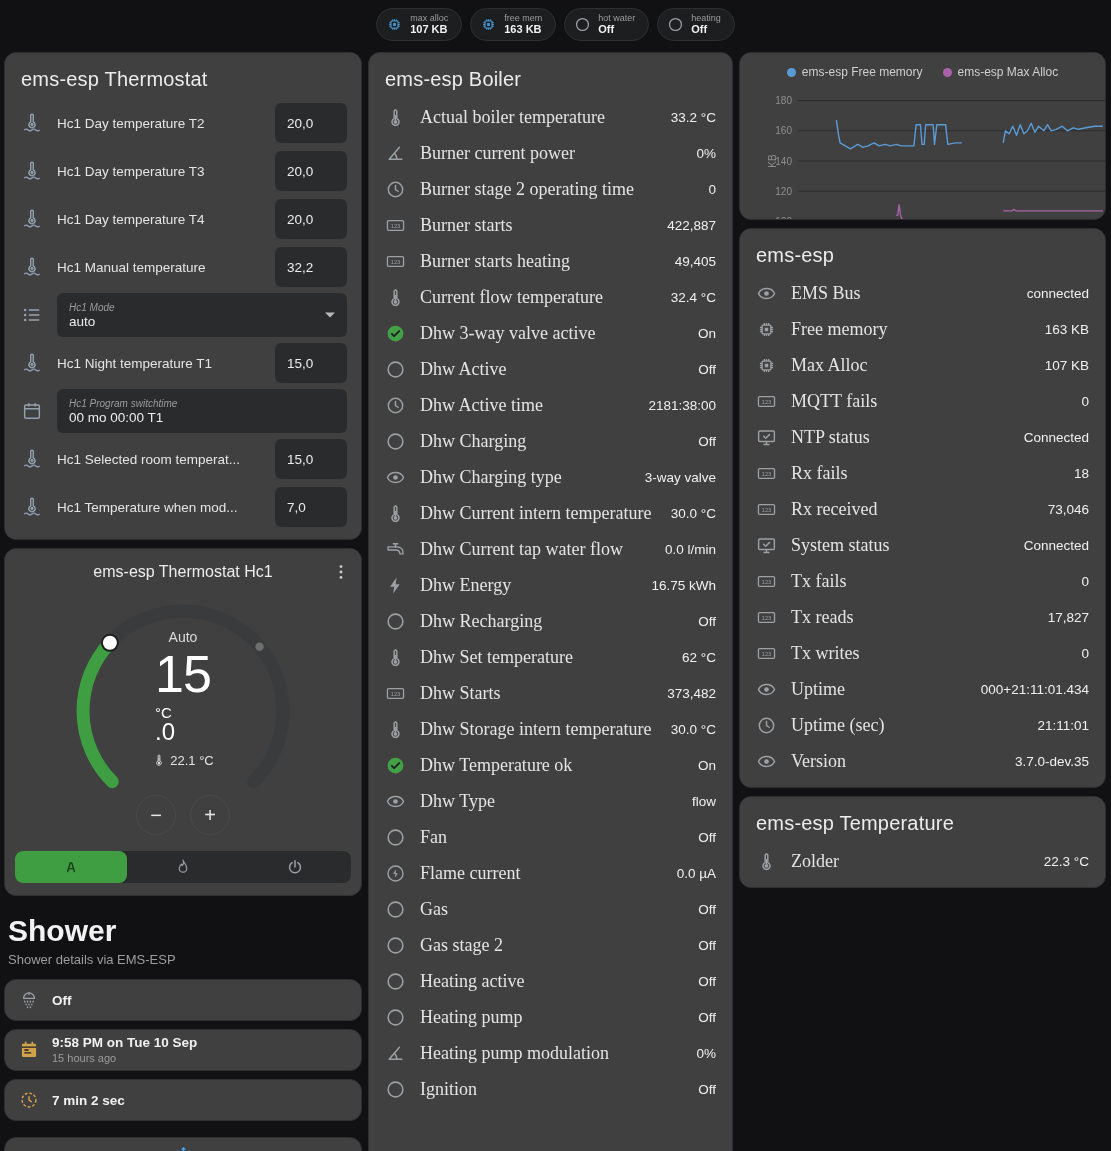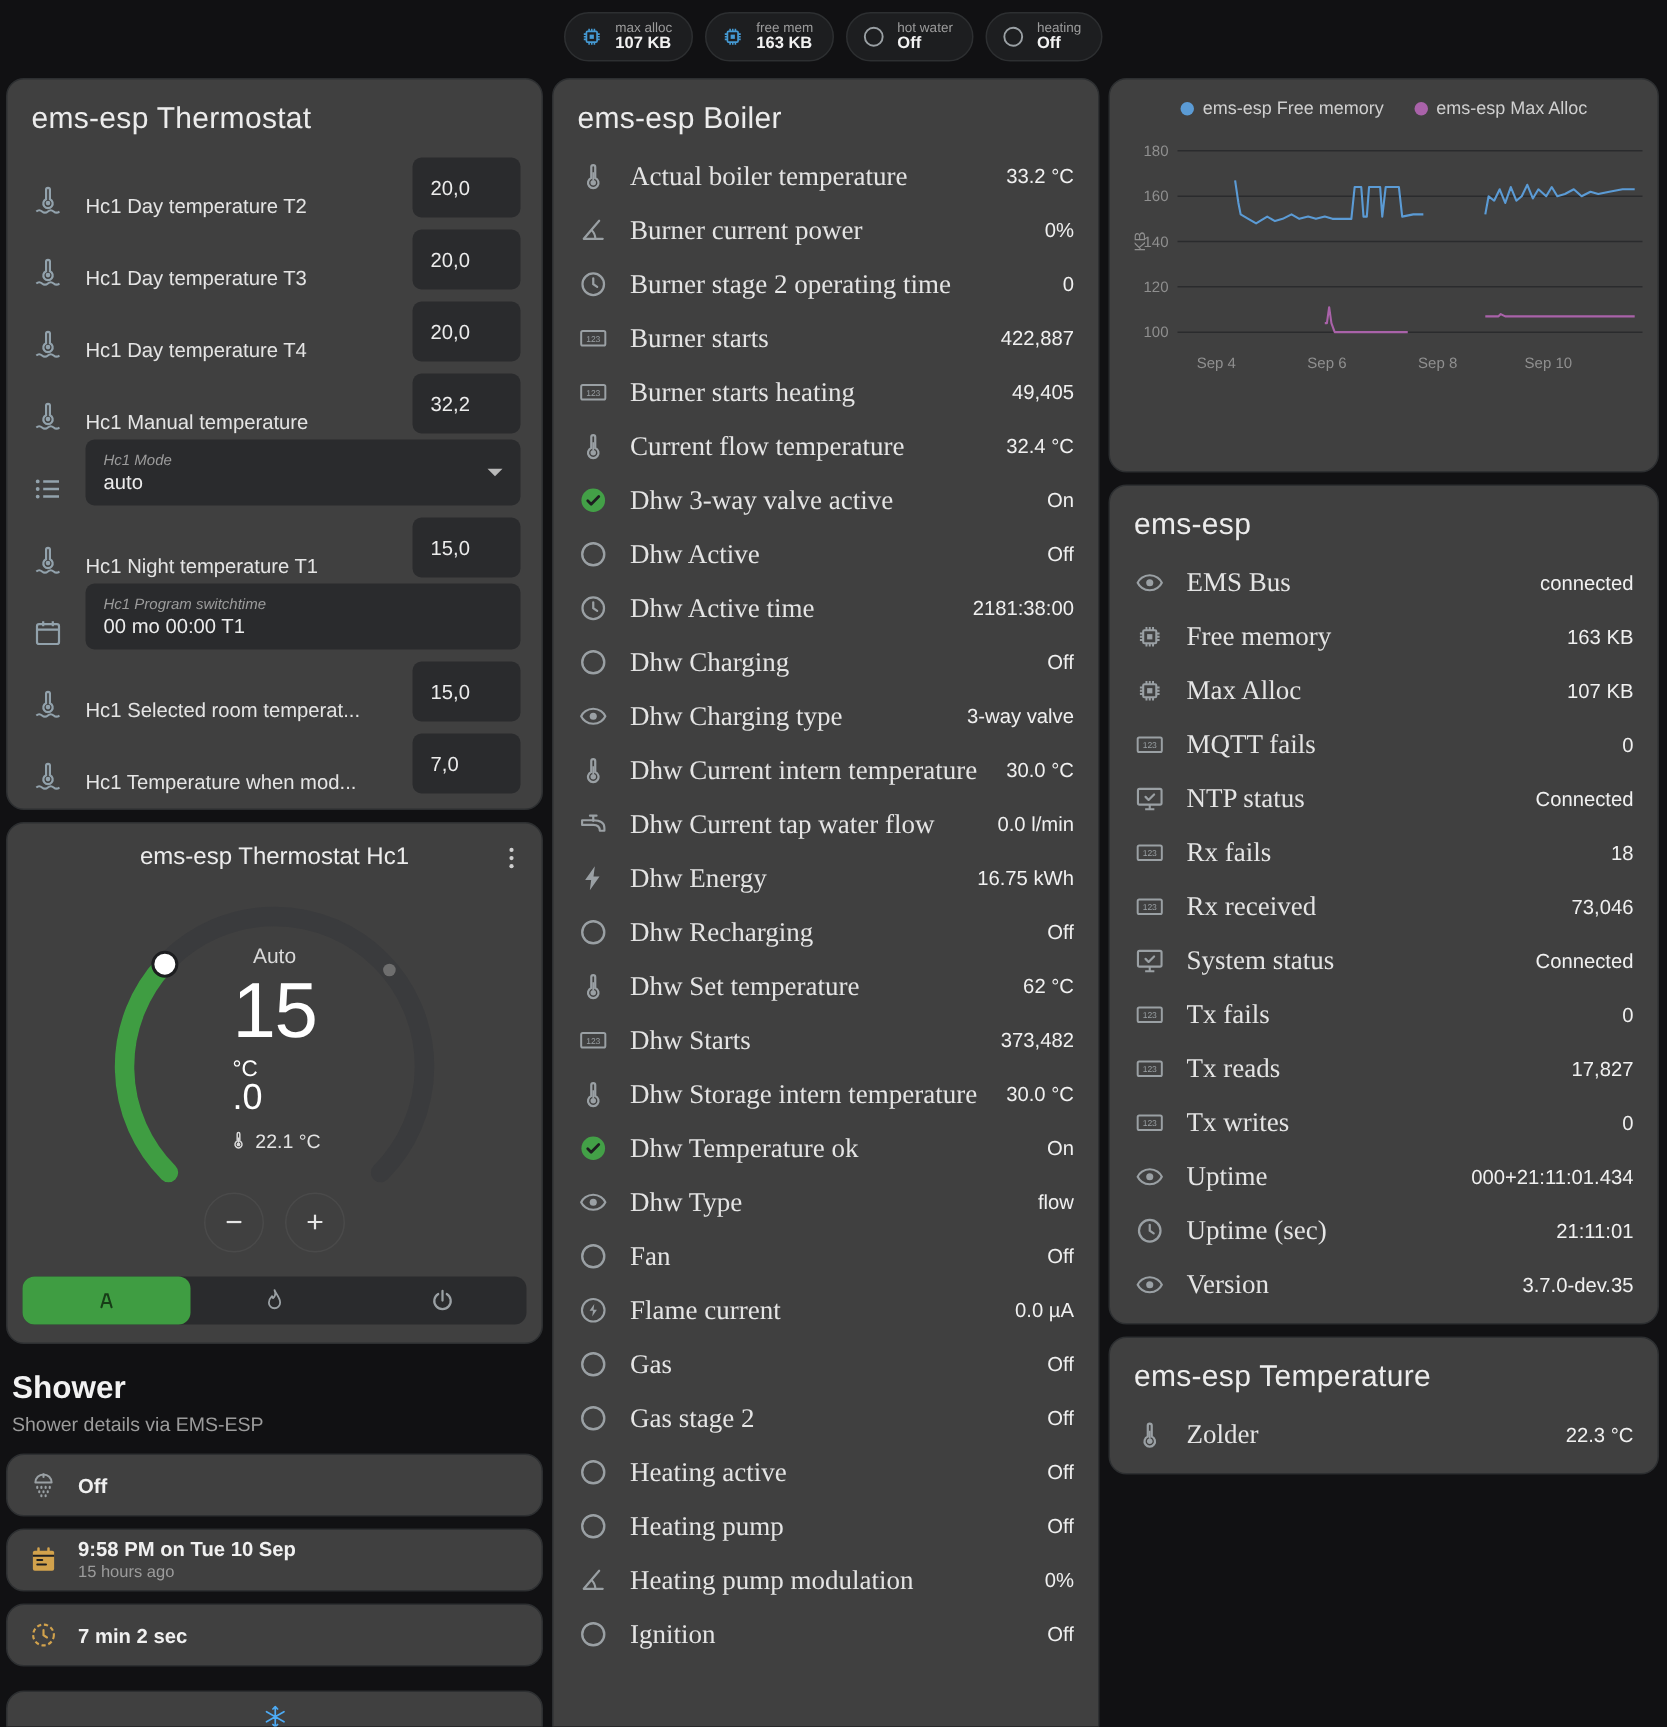--- a/index.html
+++ b/index.html
@@ -23,21 +23,21 @@
   .card{background:#404040;border:1px solid #2d2f31;border-radius:12px;overflow:hidden;}
   .card-title{font-size:20px;font-weight:500;color:#ececec;padding:15px 16px 8px;letter-spacing:.2px;}
 
   
   .erow{display:flex;align-items:center;gap:14px;height:36px;padding:0 16px;cursor:pointer;}
   .erow .icon{width:21px;height:21px;}
   .erow-label{flex:1;font-size:18px;color:#e4e4e4;white-space:nowrap;overflow:hidden;text-overflow:ellipsis;font-family:Liberation Serif, serif;}
   .erow-value{font-size:13.5px;color:#f0f0f0;white-space:nowrap;}
 
   
-  .trow{display:flex;align-items:flex-end;gap:14px;min-height:48px;padding:2px 14px 2px 16px;}
+  .trow{display:flex;align-items:center;gap:14px;min-height:48px;padding:2px 14px 2px 16px;}
   .trow .icon{width:22px;height:22px;color:#92a2ac;}
   .trow-label{flex:1;font-size:13.5px;color:#e4e4e4;white-space:nowrap;overflow:hidden;text-overflow:ellipsis;}
   .tbox{position:relative;background:#2a2b2d;border-radius:6px;height:40px;width:72px;
     display:flex;flex-direction:column;justify-content:center;padding:0 12px;cursor:pointer;}
   .tbox-label{display:none;font-size:10px;color:#9c9c9c;line-height:1.3;font-style:italic;}
   .tbox-value{font-size:13.5px;color:#ececec;white-space:nowrap;}
   .caret{display:none;width:0;height:0;border-left:5px solid transparent;border-right:5px solid transparent;
     border-top:5px solid #b9b9b9;position:absolute;right:12px;top:50%;transform:translateY(-50%);}
   .trow.type-select .tbox,.trow.type-text .tbox{flex:1;width:auto;height:44px;}
   .trow.type-select .tbox-label,.trow.type-text .tbox-label{display:block;}
@@ -64,32 +64,32 @@
   .round-btn{width:40px;height:40px;border-radius:50%;border:1px solid #4a4a4a;background:transparent;
     color:#e6e6e6;font-size:20px;display:flex;align-items:center;justify-content:center;cursor:pointer;
     font-family:inherit;}
   .mode-row{display:flex;margin:16px 10px 12px;background:#2a2b2d;border-radius:8px;height:32px;}
   .mode-btn{flex:1;display:flex;align-items:center;justify-content:center;color:#9aa0a4;cursor:pointer;border-radius:8px;}
   .mode-btn .icon{width:18px;height:18px;color:inherit;}
   .mode-btn.active{background:#3f9d42;color:#173c17;}
 
   
   .shower-head{padding:10px 4px 4px;}
-  .shower-title{font-size:21px;font-weight:bold;color:#f2f2f2;}
+  .shower-title{font-size:30px;font-weight:bold;color:#f2f2f2;}
   .shower-sub{font-size:13px;color:#9c9c9c;margin-top:4px;}
   .srow{display:flex;align-items:center;gap:13px;min-height:42px;padding:4px 14px;}
   .srow .icon{width:20px;height:20px;}
   .srow-text{display:flex;flex-direction:column;line-height:1.25;}
   .srow-main{font-size:13.5px;font-weight:bold;color:#f0f0f0;}
   .srow-sub{font-size:11px;color:#9c9c9c;}
   .partial-card{margin-top:8px;height:40px;display:flex;justify-content:center;padding-top:8px;}
   .partial-card .icon{width:17px;height:17px;}
 
   
-  .chart-card{height:263px;padding:6px 12px 2px;}
+  .chart-card{height:168px;padding:6px 25px 2px;}
   .legend{display:flex;justify-content:center;gap:20px;padding:6px 0 2px;font-size:12px;color:#cfcfcf;}
   .legend-item{display:flex;align-items:center;gap:6px;cursor:pointer;}
   .legend-dot{width:9px;height:9px;border-radius:50%;display:inline-block;}
 </style>
 </head>
 <body>
 
 <div class="header">
   <div style="display:flex;gap:8px;">
 

